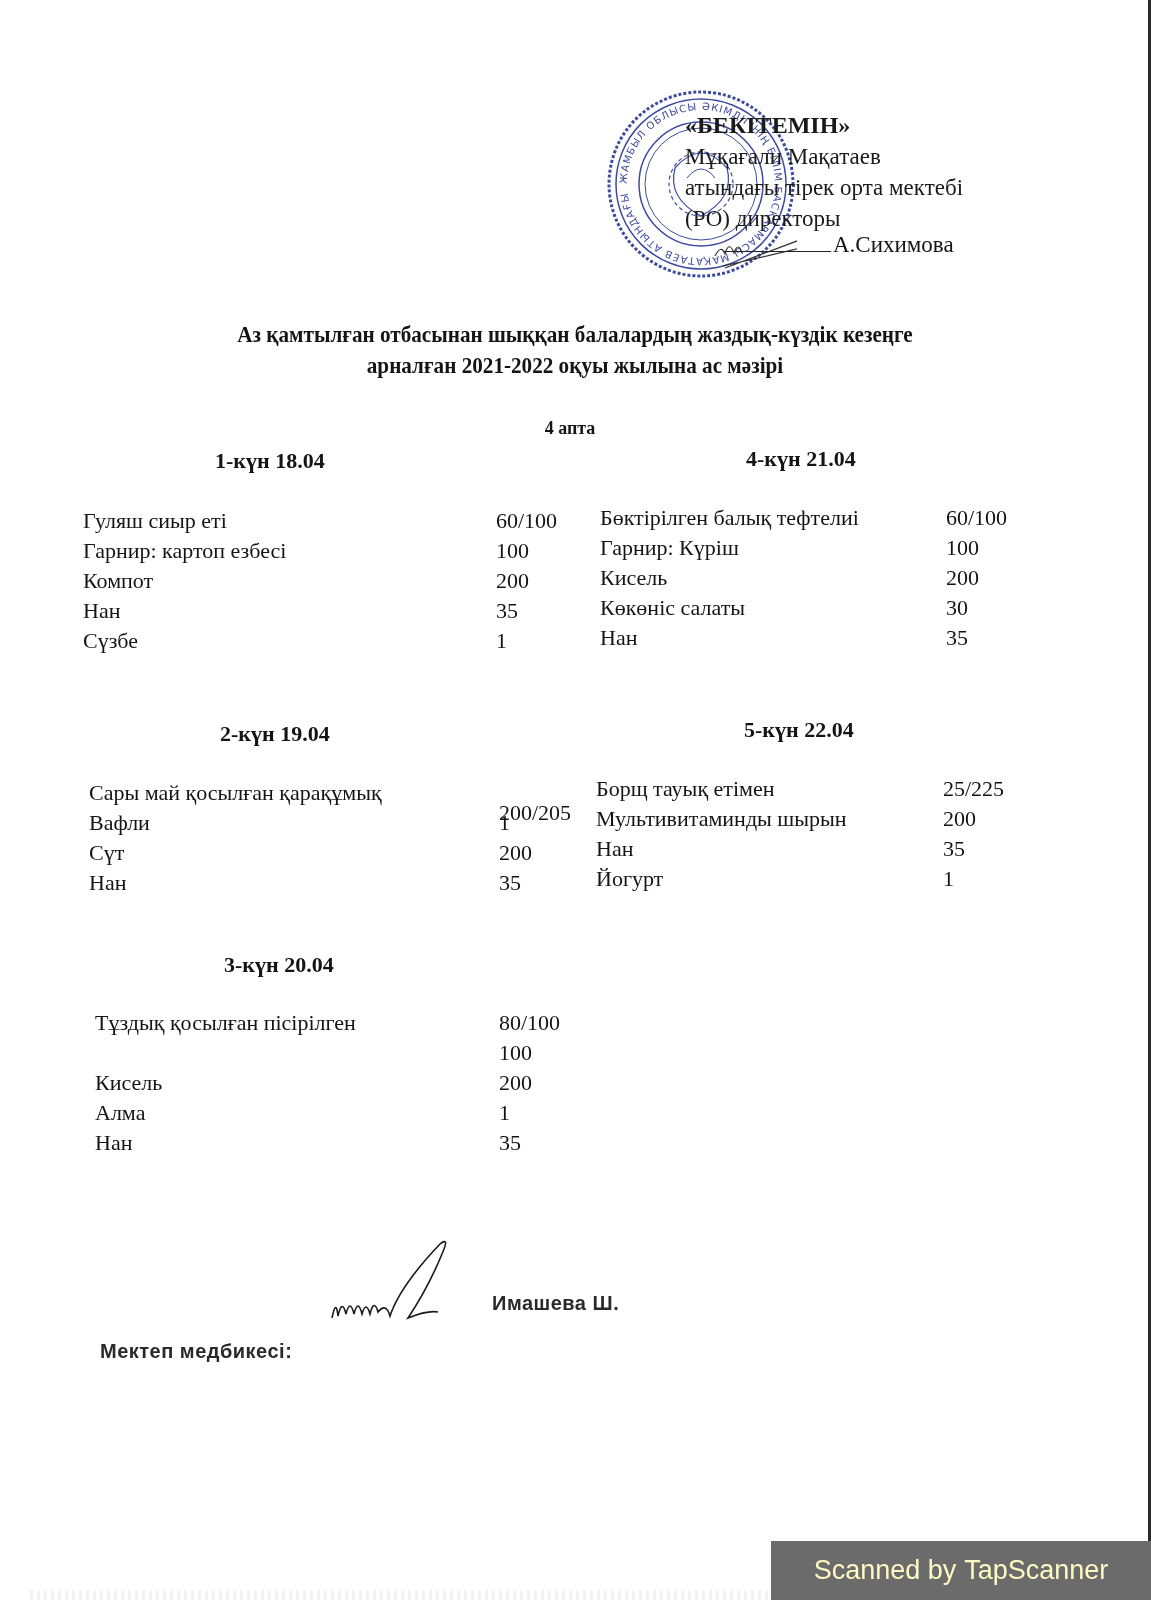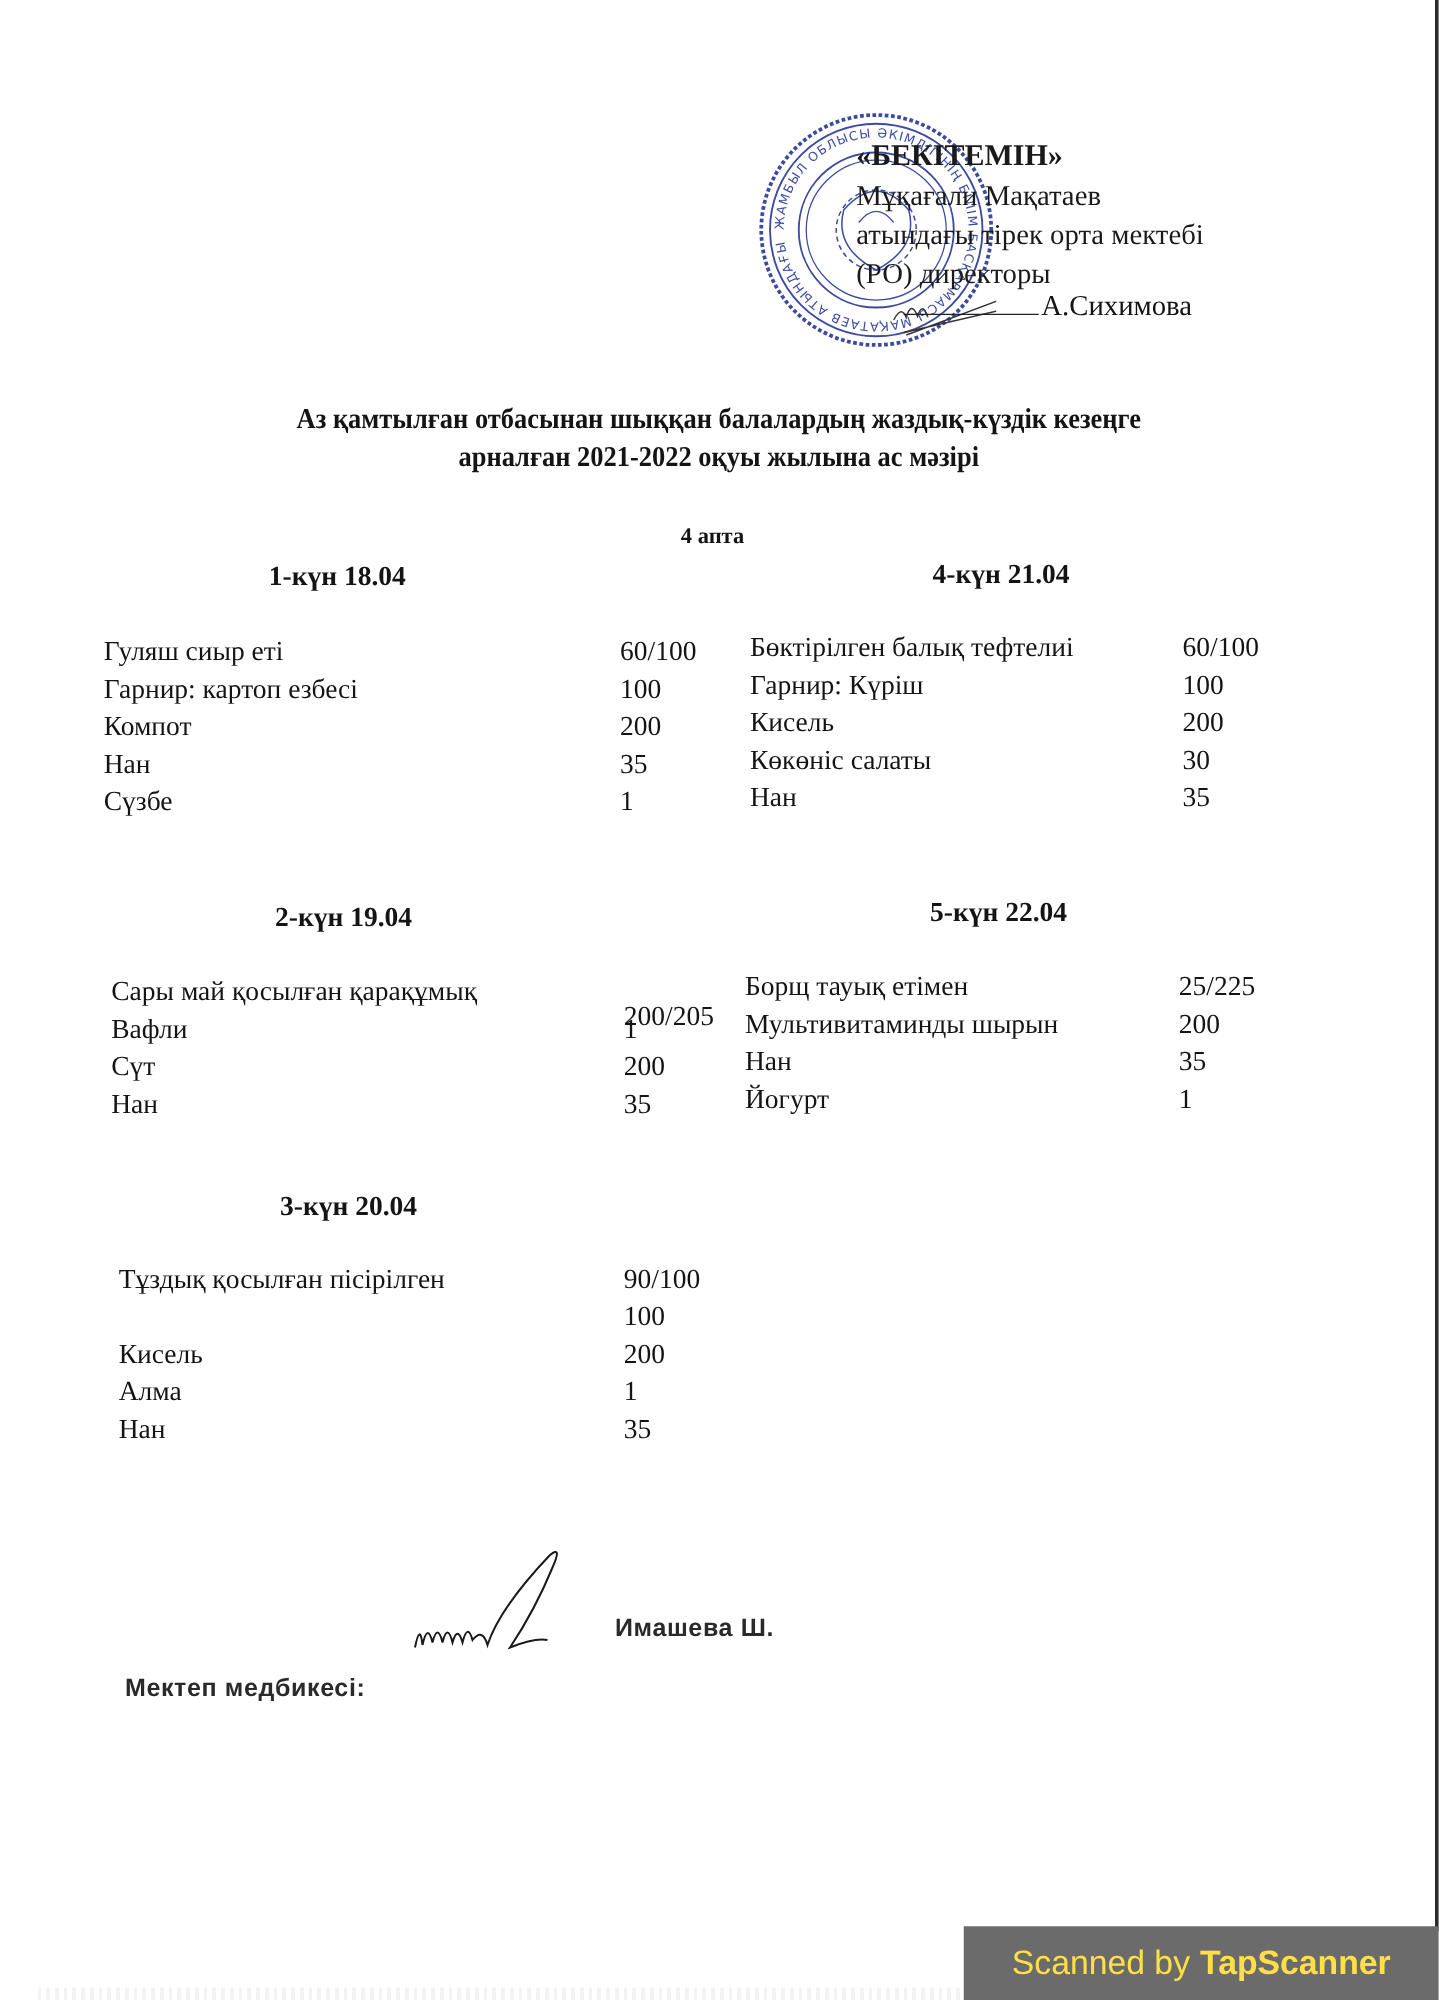--- a/index.html
+++ b/index.html
@@ -28,22 +28,22 @@
     .menu-row { display: flex; white-space: nowrap; height: 30px; align-items: center; }
     .menu-item { display: inline-block; }
     .menu-qty { display: inline-block; position: absolute; }
 
     
     .footer-label { position: absolute; left: 100px; top: 1292px; font-weight: bold; font-size: 20px; letter-spacing: 0.5px; font-family: "Liberation Sans", sans-serif; color: #2a2a2a; margin-top: 48px; }
     .footer-sig { position: absolute; left: 322px; top: 1236px; width: 150px; height: 96px; }
     .footer-name { position: absolute; left: 492px; top: 1292px; font-weight: bold; font-size: 20px; font-family: "Liberation Sans", sans-serif; color: #2a2a2a; letter-spacing: 0.5px; }
 
     
-    .scanner-badge { position: absolute; left: 771px; top: 1541px; width: 380px; height: 59px; background: #6b6b6b; color: #fde047; font-family: "Liberation Sans", "DejaVu Sans", sans-serif; font-size: 27px; display: flex; align-items: center; justify-content: center; }
-    .scanner-badge b { font-weight: bold; margin-left: 8px; }
+    .scanner-badge { position: absolute; left: 771px; top: 1541px; width: 380px; height: 59px; background: #6b6b6b; color: #fef9c3; font-family: "Liberation Sans", "DejaVu Sans", sans-serif; font-size: 27px; display: flex; align-items: center; justify-content: center; }
+    .scanner-badge b { font-weight: normal; margin-left: 8px; }
   </style>
 </head>
 <body>
 
 <div class="page">
   <div class="right-edge"></div>
   <div class="bottom-noise"></div>
 
   <div class="approval">
     <svg class="stamp" viewBox="0 0 192 192">
@@ -168,21 +168,21 @@
     <div class="menu-row">
         <span class="menu-item">Йогурт</span>
         <span class="menu-qty" style="left:347px;">1</span>
       </div>
   </div>
 
   <div class="day-heading" style="left:224px; top:952px;">3-күн 20.04</div>
   <div class="menu" style="left:95px; top:1008px; width:500px;">
     <div class="menu-row">
         <span class="menu-item">Тұздық қосылған пісірілген</span>
-        <span class="menu-qty" style="left:404px;">90/100</span>
+        <span class="menu-qty" style="left:404px;">80/100</span>
       </div>
     <div class="menu-row">
         <span class="menu-qty" style="left:404px;">100</span>
       </div>
     <div class="menu-row">
         <span class="menu-item">Кисель</span>
         <span class="menu-qty" style="left:404px;">200</span>
       </div>
     <div class="menu-row">
         <span class="menu-item">Алма</span>

